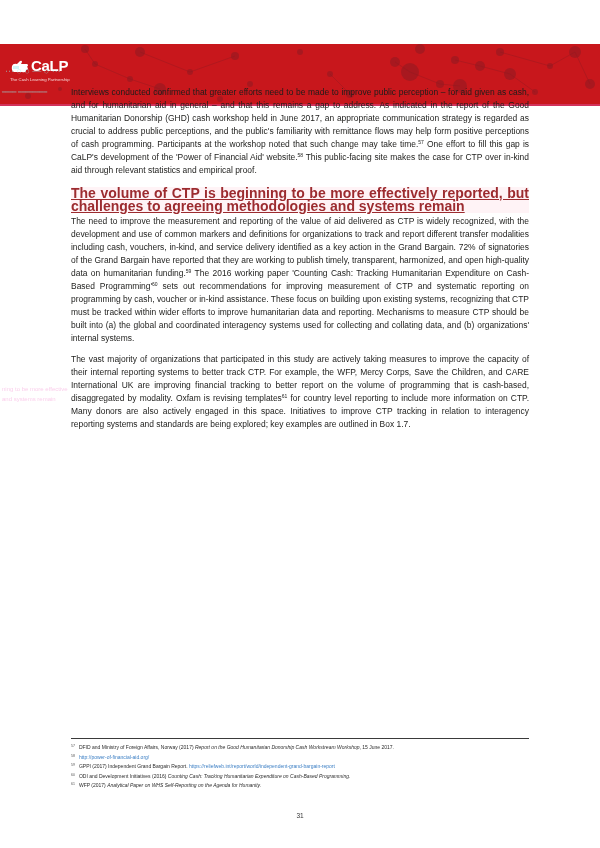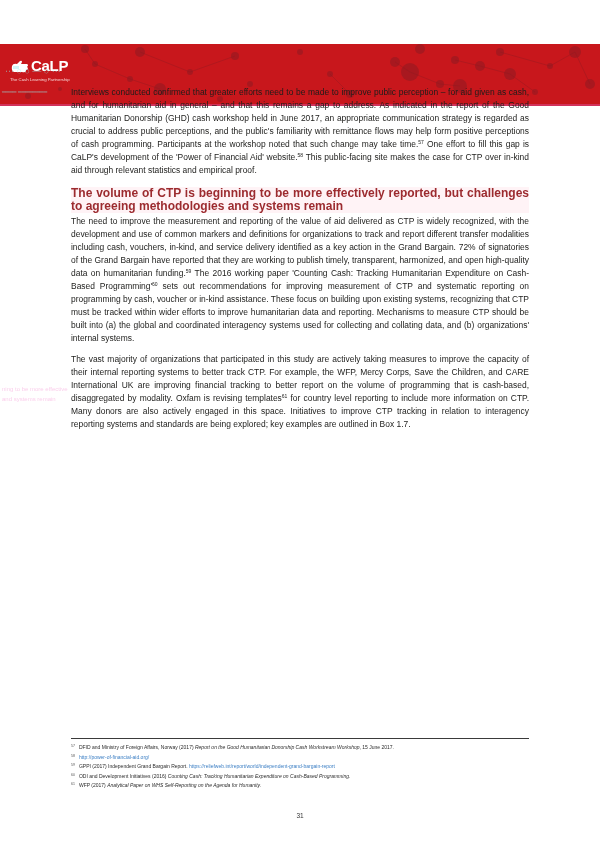--- a/index.html
+++ b/index.html
@@ -37,23 +37,24 @@
     white-space: nowrap; pointer-events: none;
   }
   .ghost.pink { color: #f59ad6; }
   .content {
     position: absolute; left: 71px; top: 86px; width: 458px;
     font-size: 8.45px; line-height: 13px; text-align: justify;
   }
   .content p { margin: 0 0 8px 0; }
   .content sup { font-size: 5px; line-height: 0; vertical-align: 3.5px; }
   .section-heading {
-    color: #9c2b2f; font-weight: bold; font-size: 12px; line-height: 13px;
+    color: #9c2b2f; font-weight: bold; font-size: 14px; line-height: 13px;
     margin: 10px 0 2px 0;
     background: linear-gradient(#fff3f6, #fff3f6);
+    text-decoration: underline;
   }
   .footnotes {
     position: absolute; left: 71px; top: 738px; width: 458px;
     border-top: 0.8px solid #3a3a3a; padding-top: 3px;
     font-size: 5px; line-height: 9px; color: #2b2b2b;
   }
   .footnote { white-space: nowrap; }
   .footnote .num { font-size: 3.5px; vertical-align: 1.5px; margin-right: 4px; color: #555; }
   .footnote .link { color: #3c7fc4; }
   .footnote em { font-style: italic; }

